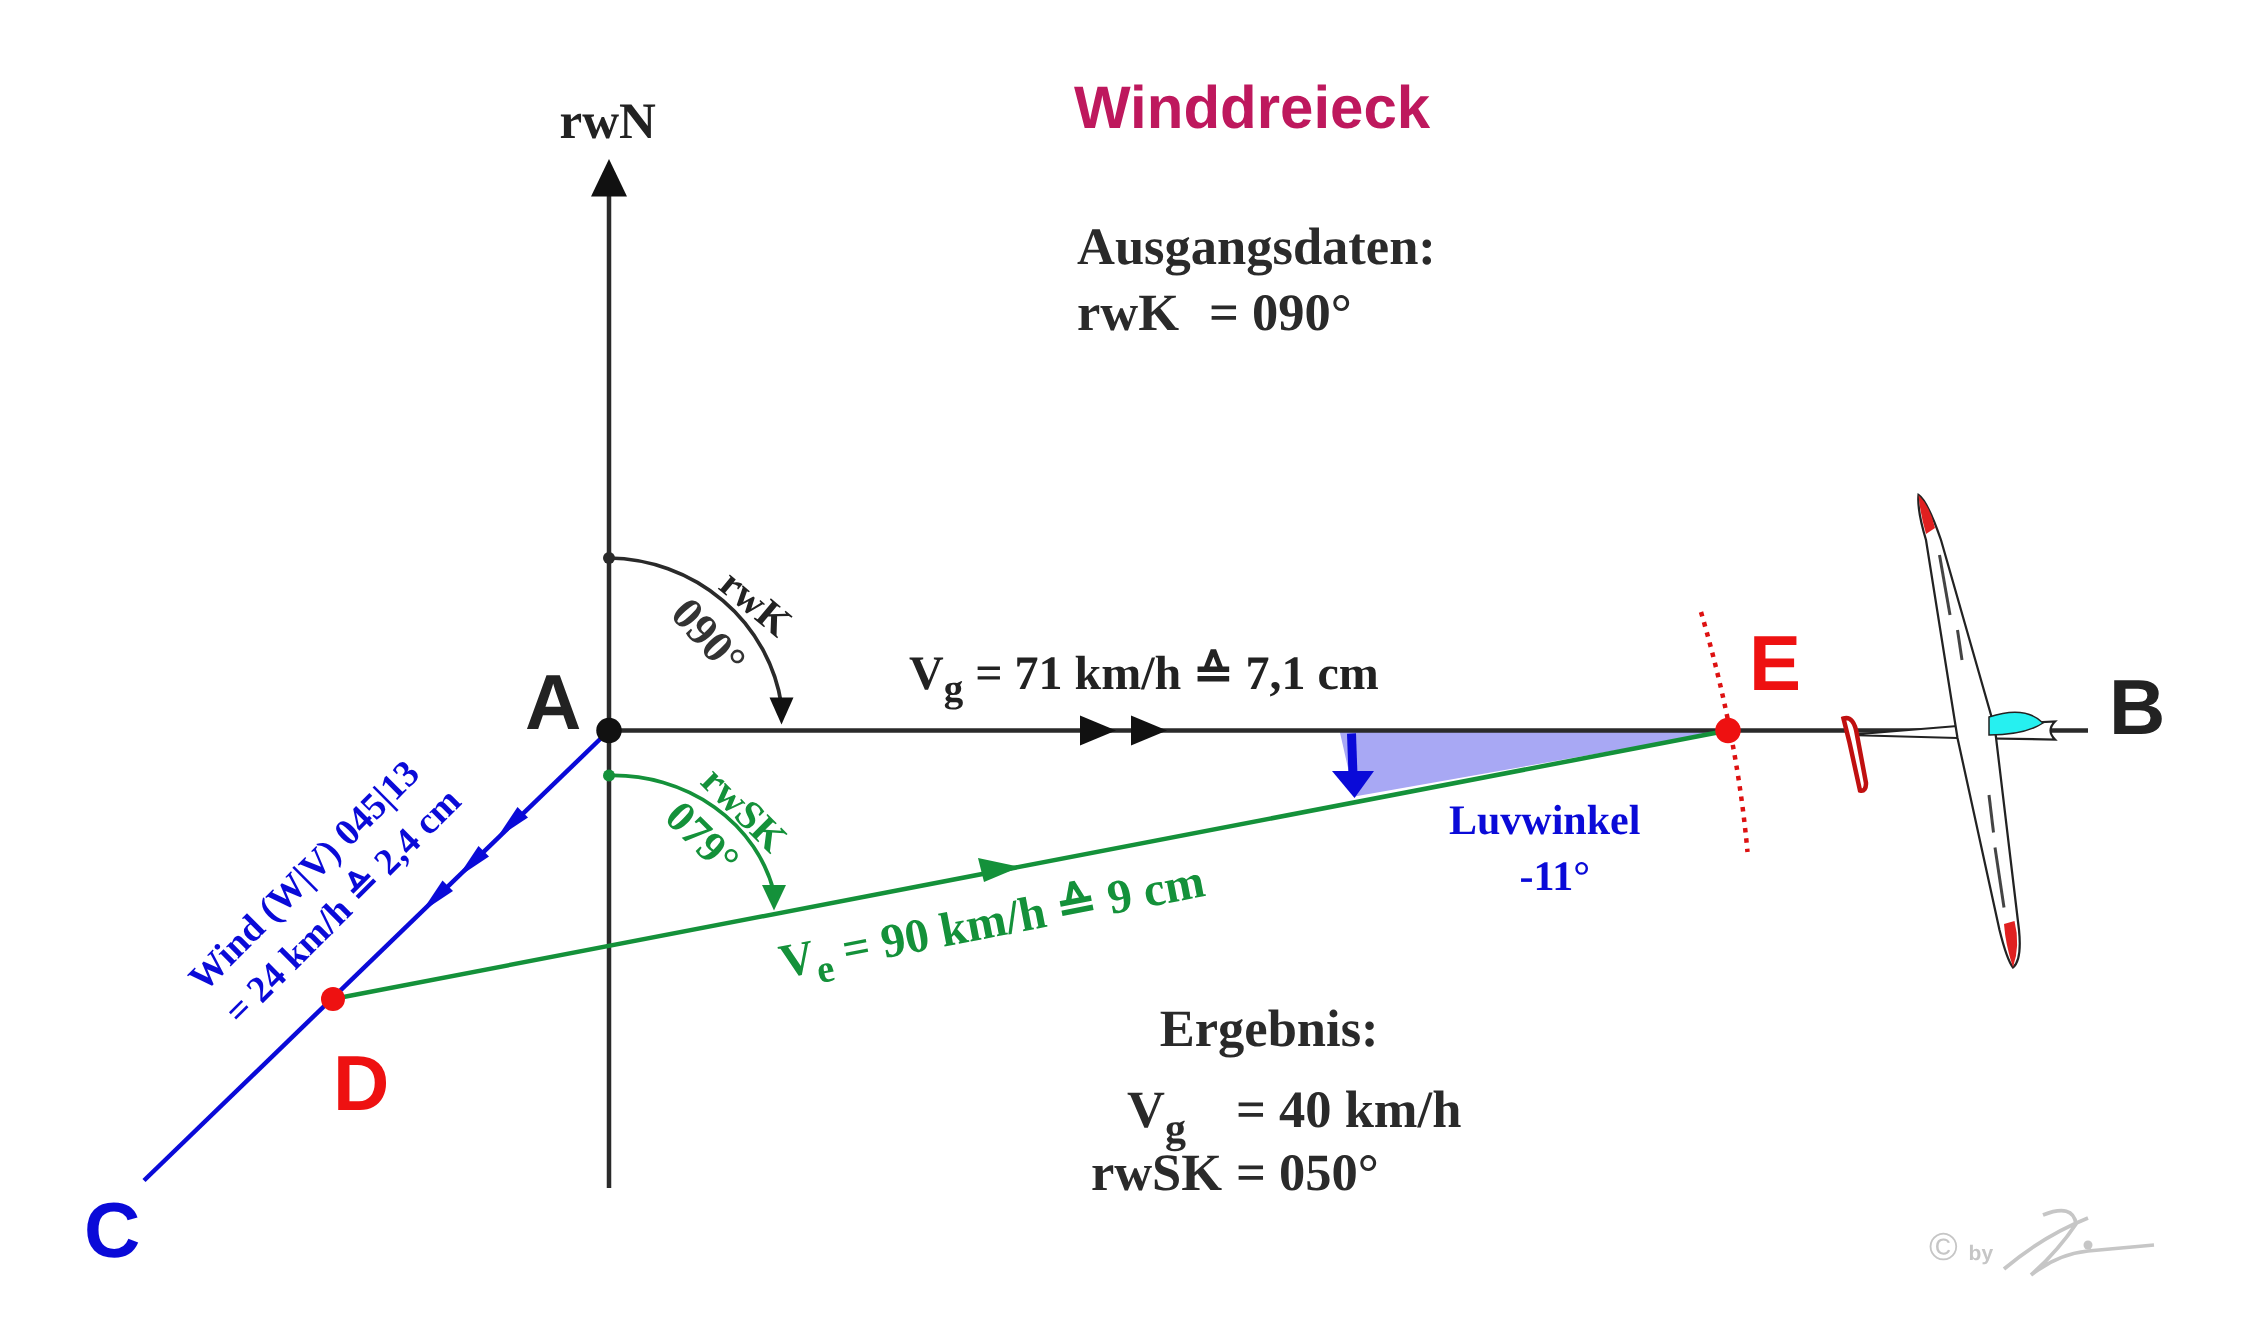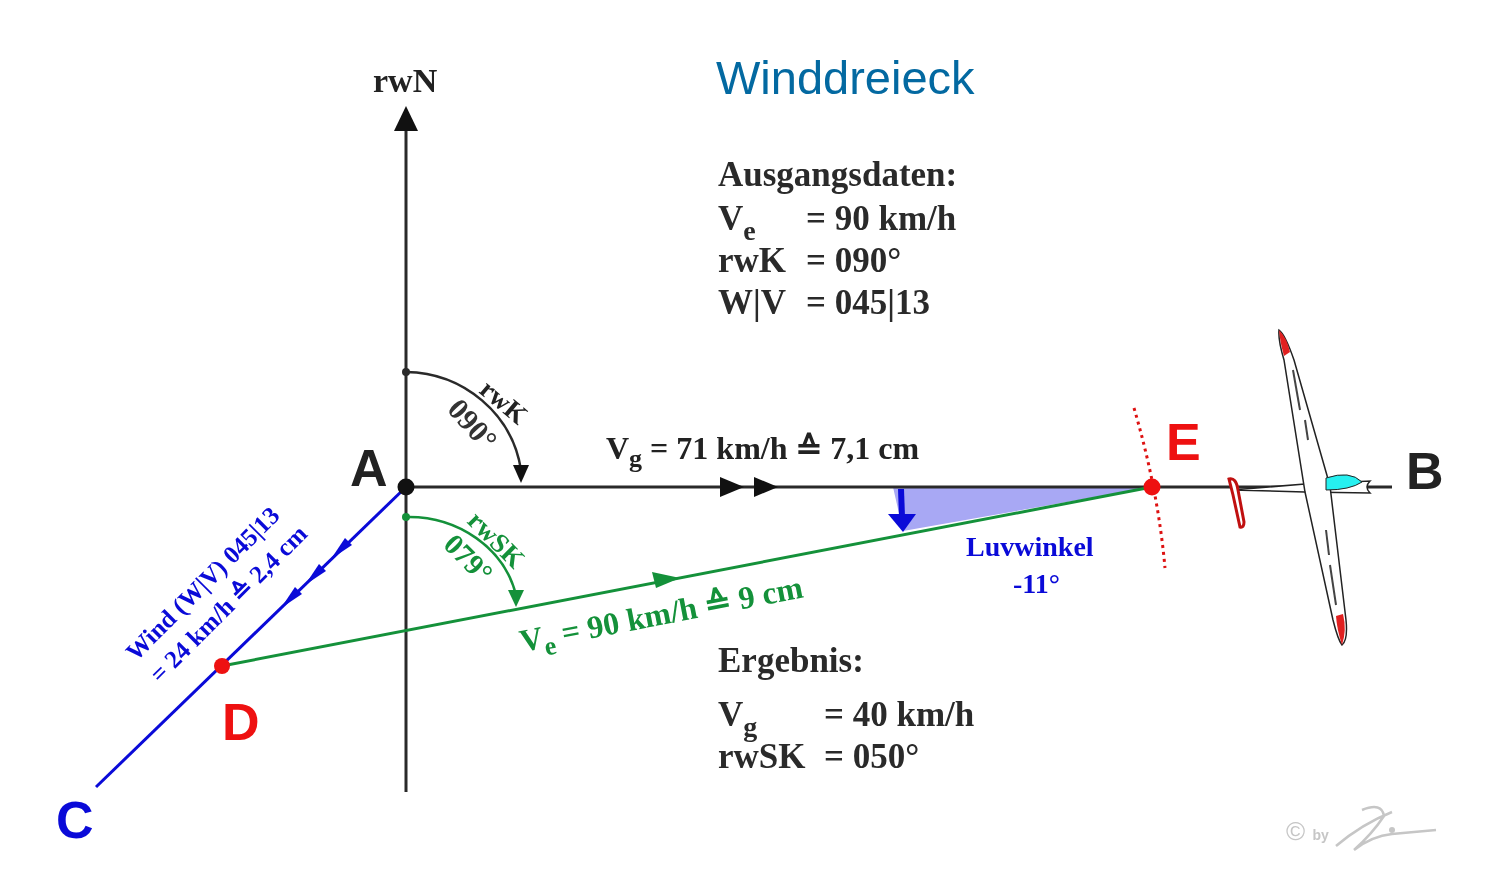--- a/index.html
+++ b/index.html
@@ -8,46 +8,38 @@
   .serif { font-family:"Liberation Serif", "DejaVu Serif", serif; font-weight:bold; }
   .sans { font-family:"Liberation Sans", "DejaVu Sans", sans-serif; font-weight:bold; }
   .dark { fill:#222222; }
   .blue { fill:#0a0ad8; }
   .green { fill:#14913a; }
   .red { fill:#ee1111; }
   .info { position:absolute; font-family:"Liberation Serif", "DejaVu Serif", serif; font-weight:bold; color:#2a2a2a; font-size:35px; line-height:42px; }
   .info .row { display:flex; white-space:nowrap; }
   .info .k { display:inline-block; width:88px; }
   .info sub { font-size:28px; vertical-align:-10px; line-height:0; }
-  .title { position:absolute; left:716px; top:50px; font-family:"Liberation Sans", "DejaVu Sans", sans-serif; font-weight:normal; font-size:47px; color:#0369a1; }
+  .title { position:absolute; left:716px; top:50px; font-family:"Liberation Sans", "DejaVu Sans", sans-serif; font-weight:bold; font-size:40px; color:#be185d; }
   .copyright { position:absolute; left:1286px; top:808px; font-family:"Liberation Sans", "DejaVu Sans", sans-serif; color:#c6c6c6; font-size:26px; }
   .copyright small { font-size:14px; font-weight:bold; }
 </style>
 </head>
 <body>
 
 <div class="title">Winddreieck</div>
 
-<div class="info" style="left:718px; top:154px;">
+<div class="info" style="left:718px; top:144px;">
   <div style="margin-bottom:2px;">Ausgangsdaten:</div>
-  <div class="row">
-    <span class="k"><span>V</span><sub>e</sub></span>
-    <span>= 90 km/h</span>
-  </div>
   <div class="row">
     <span class="k">rwK</span>
     <span>= 090°</span>
   </div>
-  <div class="row">
-    <span class="k">W|V</span>
-    <span>= 045|13</span>
-  </div>
 </div>
 
-<div class="info" style="left:718px; top:640px;">
+<div class="info" style="left:718px; top:665px;text-align:center;">
   <div style="margin-bottom:12px;">Ergebnis:</div>
   <div class="row">
     <span class="k" style="width:106px"><span>V</span><sub>g</sub></span>
     <span>= 40 km/h</span>
   </div>
   <div class="row">
     <span class="k" style="width:106px">rwSK</span>
     <span>= 050°</span>
   </div>
 </div>

